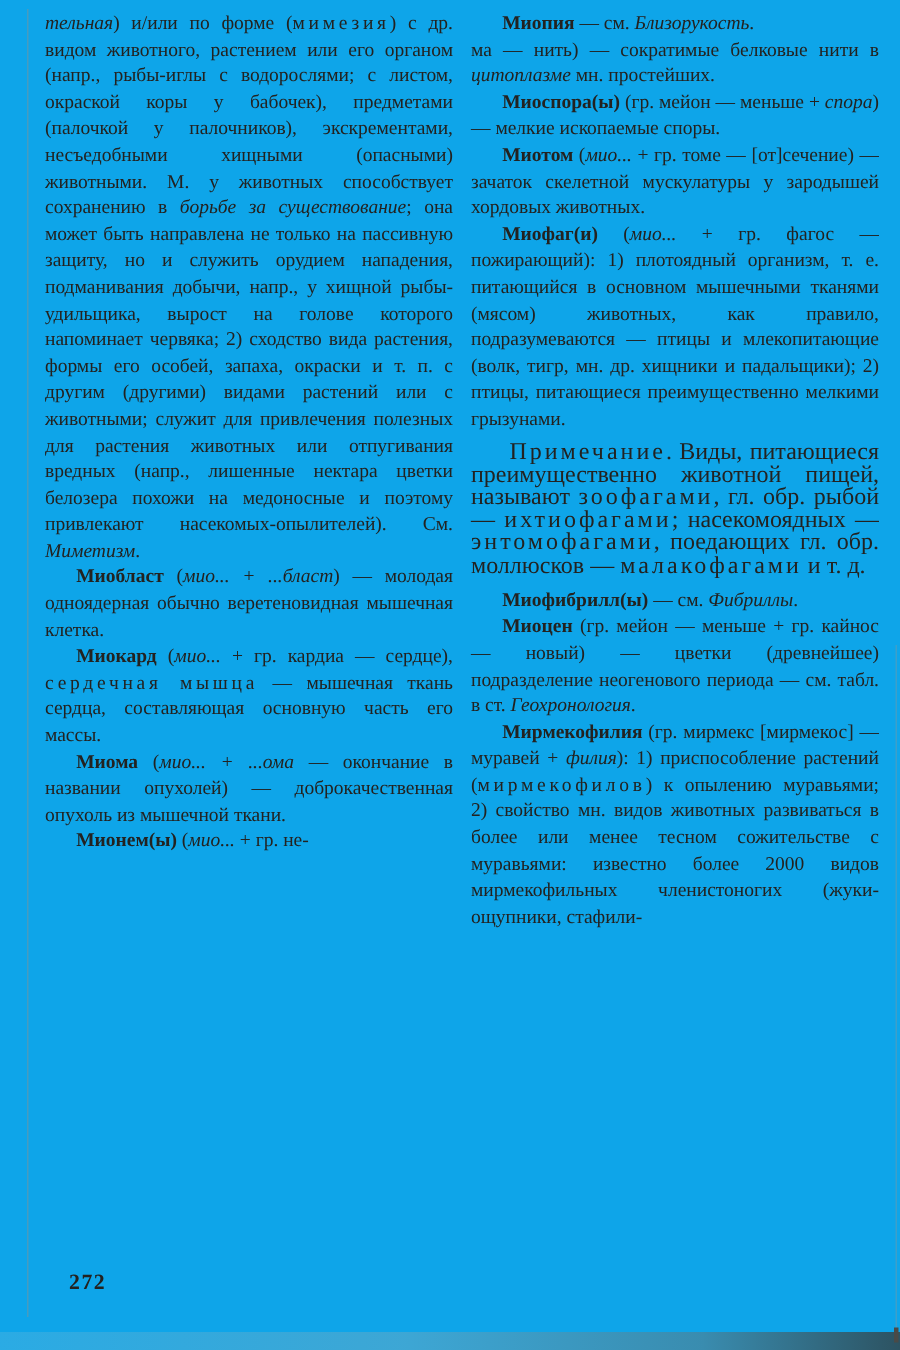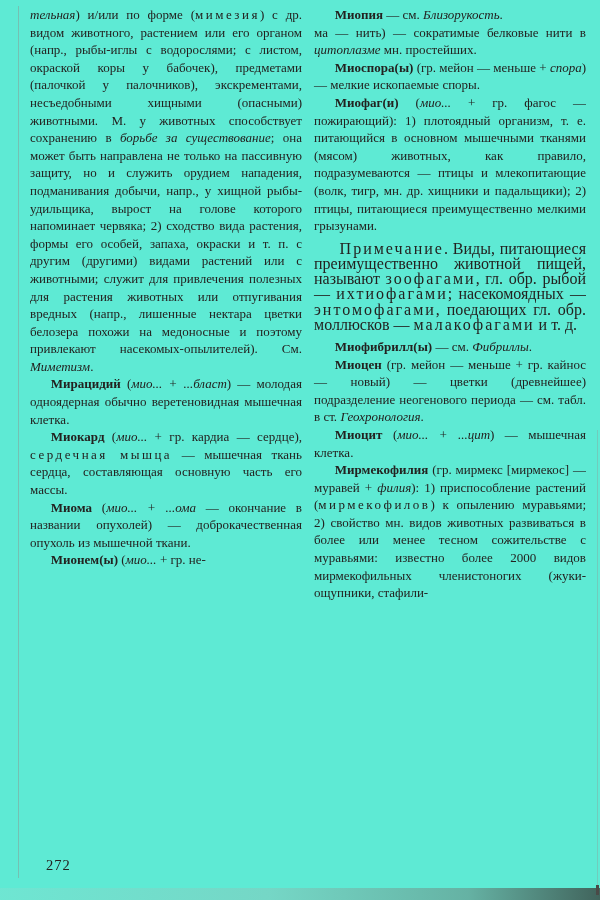--- a/index.html
+++ b/index.html
@@ -3,21 +3,21 @@
 <meta charset="utf-8">
 <style>
   html, body {
     margin: 0; padding: 0;
     background: #e8e8e5;
     font-family: "Liberation Serif", "DejaVu Serif", serif;
   }
   .page {
     position: relative;
     width: 600px; height: 900px;
-    background: #5eead4;
+    background: #0ea5e9;
     overflow: hidden;
     color: #232220;
     box-sizing: border-box;
   }
   .gutter-line {
     position: absolute;
     left: 18px; top: 6px; bottom: 22px;
     width: 1px;
     background: rgba(145,145,138,0.45);
   }
@@ -53,23 +53,23 @@
     line-height: 15.2px;
     margin: 6px 0 6px 0;
   }
   .r-n { }
   .r-b { font-weight: bold; }
   .r-i { font-style: italic; }
   .r-sp { letter-spacing: 2.5px; }
   .para.small .r-sp { letter-spacing: 2px; }
   .page-number {
     position: absolute;
-    left: 46px; bottom: 26px;
+    left: 46px; bottom: 36px;
     font-size: 14.5px;
-    font-weight: normal;
+    font-weight: bold;
     letter-spacing: 1px;
   }
   .bottom-band {
     position: absolute;
     left: 0; right: 0; bottom: 0;
     height: 12px;
     background: linear-gradient(to right,
       rgba(205,205,200,0.15) 0%,
       rgba(170,170,165,0.30) 45%,
       rgba(110,110,105,0.45) 78%,
@@ -85,34 +85,34 @@
 </head>
 <body>
 
 <div class="page">
   <div class="gutter-line"></div>
   <div class="edge-line"></div>
 
   <div class="columns">
     <div class="col">
         <p class="para noindent"><span class="r-i">тельная</span><span class="r-n">) и/или по форме (</span><span class="r-sp">мимезия</span><span class="r-n">) с др. видом животного, растением или его органом (напр., рыбы-иглы с водорослями; с листом, окраской коры у бабочек), предметами (палочкой у палочников), экскрементами, несъедобными хищными (опасными) животными. М. у животных способствует сохранению в </span><span class="r-i">борьбе за существование</span><span class="r-n">; она может быть направлена не только на пассивную защиту, но и служить орудием нападения, подманивания добычи, напр., у хищной рыбы-удильщика, вырост на голове которого напоминает червяка; 2) сходство вида растения, формы его особей, запаха, окраски и т. п. с другим (другими) видами растений или с животными; служит для привлечения полезных для растения животных или отпугивания вредных (напр., лишенные нектара цветки белозера похожи на медоносные и поэтому привлекают насекомых-опылителей). См. </span><span class="r-i">Миметизм</span><span class="r-n">.</span></p>
-        <p class="para"><span class="r-b">Мирацидий</span><span class="r-n"> (</span><span class="r-i">мио... + ...бласт</span><span class="r-n">) — молодая одноядерная обычно веретеновидная мышечная клетка.</span></p>
+        <p class="para"><span class="r-b">Миобласт</span><span class="r-n"> (</span><span class="r-i">мио... + ...бласт</span><span class="r-n">) — молодая одноядерная обычно веретеновидная мышечная клетка.</span></p>
         <p class="para"><span class="r-b">Миокард</span><span class="r-n"> (</span><span class="r-i">мио...</span><span class="r-n"> + гр. кардиа — сердце), </span><span class="r-sp">сердечная мышца</span><span class="r-n"> — мышечная ткань сердца, составляющая основную часть его массы.</span></p>
         <p class="para"><span class="r-b">Миома</span><span class="r-n"> (</span><span class="r-i">мио... + ...ома</span><span class="r-n"> — окончание в названии опухолей) — доброкачественная опухоль из мышечной ткани.</span></p>
         <p class="para"><span class="r-b">Мионем(ы)</span><span class="r-n"> (</span><span class="r-i">мио...</span><span class="r-n"> + гр. не-</span></p>
       </div>
     <div class="col">
         <p class="para"><span class="r-b">Миопия</span><span class="r-n"> — см. </span><span class="r-i">Близорукость</span><span class="r-n">.</span></p>
         <p class="para noindent"><span class="r-n">ма — нить) — сократимые белковые нити в </span><span class="r-i">цитоплазме</span><span class="r-n"> мн. простейших.</span></p>
         <p class="para"><span class="r-b">Миоспора(ы)</span><span class="r-n"> (гр. мейон — меньше + </span><span class="r-i">спора</span><span class="r-n">) — мелкие ископаемые споры.</span></p>
+        <p class="para"><span class="r-b">Миотом</span><span class="r-n"> (</span><span class="r-i">мио...</span><span class="r-n"> + гр. томе — [от]сечение) — зачаток скелетной мускулатуры у зародышей хордовых животных.</span></p>
         <p class="para"><span class="r-b">Миофаг(и)</span><span class="r-n"> (</span><span class="r-i">мио...</span><span class="r-n"> + гр. фагос — пожирающий): 1) плотоядный организм, т. е. питающийся в основном мышечными тканями (мясом) животных, как правило, подразумеваются — птицы и млекопитающие (волк, тигр, мн. др. хищники и падальщики); 2) птицы, питающиеся преимущественно мелкими грызунами.</span></p>
         <p class="para small"><span class="r-sp">Примечание</span><span class="r-n">. Виды, питающиеся преимущественно животной пищей, называют </span><span class="r-sp">зоофагами</span><span class="r-n">, гл. обр. рыбой — </span><span class="r-sp">ихтиофагами</span><span class="r-n">; насекомоядных — </span><span class="r-sp">энтомофагами</span><span class="r-n">, поедающих гл. обр. моллюсков — </span><span class="r-sp">малакофагами</span><span class="r-n"> и т. д.</span></p>
         <p class="para"><span class="r-b">Миофибрилл(ы)</span><span class="r-n"> — см. </span><span class="r-i">Фибриллы</span><span class="r-n">.</span></p>
         <p class="para"><span class="r-b">Миоцен</span><span class="r-n"> (гр. мейон — меньше + гр. кайнос — новый) — цветки (древнейшее) подразделение неогенового периода — см. табл. в ст. </span><span class="r-i">Геохронология</span><span class="r-n">.</span></p>
-        <p class="para"><span class="r-b">Миоцит</span><span class="r-n"> (</span><span class="r-i">мио... + ...цит</span><span class="r-n">) — мышечная клетка.</span></p>
         <p class="para"><span class="r-b">Мирмекофилия</span><span class="r-n"> (гр. мирмекс [мирмекос] — муравей + </span><span class="r-i">филия</span><span class="r-n">): 1) приспособление растений (</span><span class="r-sp">мирмекофилов</span><span class="r-n">) к опылению муравьями; 2) свойство мн. видов животных развиваться в более или менее тесном сожительстве с муравьями: известно более 2000 видов мирмекофильных членистоногих (жуки-ощупники, стафили-</span></p>
       </div>
   </div>
 
   <div class="page-number">272</div>
 
   <div class="bottom-band"></div>
   <div class="corner-speck"></div>
 </div>
 

